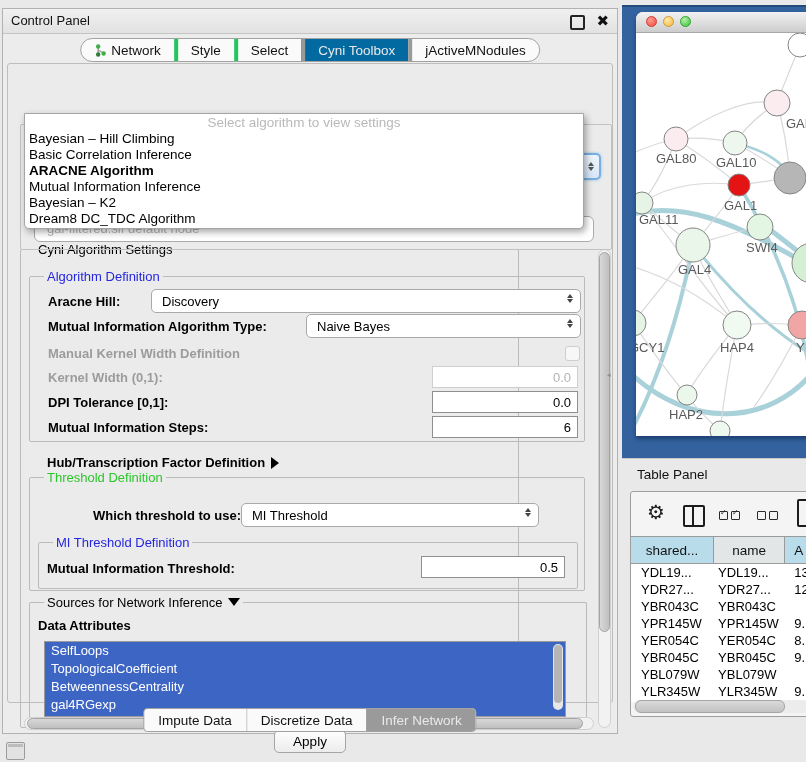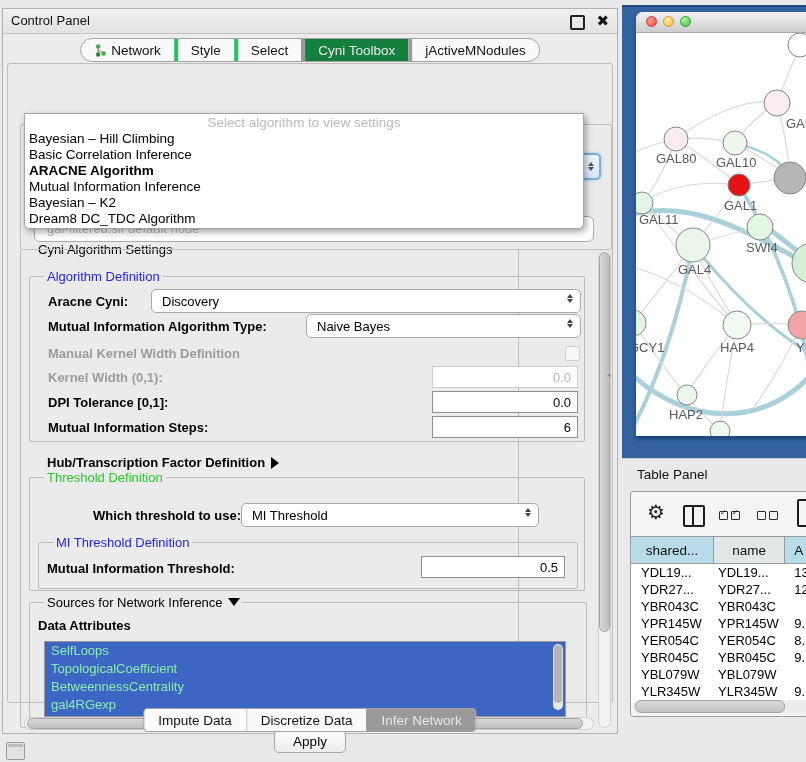--- a/index.html
+++ b/index.html
@@ -25,21 +25,21 @@
   .tabbar{
     position:absolute;left:50%;top:29px;transform:translateX(-50%);
     display:inline-flex;border:1px solid #a2a2a2;border-radius:12px;overflow:hidden;
     background:#fafafa;height:22px;z-index:3;white-space:nowrap;
   }
   .tabbar .tab{
     display:flex;align-items:center;gap:5px;padding:0 13px;font-size:13.5px;color:#111;
     border-left:4px solid #22c55e;
   }
   .tabbar .tab:first-child{border-left:none;}
-  .tabbar .tab.sel{background:#15803d;color:#e9e9e9;border-left-color:#9a9a9a;}
+  .tabbar .tab.sel{background:#0369a1;color:#e9e9e9;border-left-color:#9a9a9a;}
   .tabbar .tab.sel + .tab{border-left-color:#9a9a9a;}
   
   .inner-panel{
     position:absolute;left:4px;top:54px;width:606px;height:640px;
     background:#ebebeb;border:1px solid #bdbdbd;border-radius:3px;box-sizing:border-box;
   }
   
   .hidden-group{
     position:absolute;left:12px;top:60px;width:592px;height:126px;
     border:1px solid #c2c2c2;border-radius:2px;z-index:1;box-sizing:border-box;
@@ -96,21 +96,21 @@
   }
   .tfield.dis{border-color:#cfcfcf;color:#b3b3b3;}
   .checkbox{position:absolute;width:13px;height:13px;border:1px solid #cecece;border-radius:3px;background:#f7f7f7;}
   .tri-right{display:inline-block;width:0;height:0;border-top:6px solid transparent;border-bottom:6px solid transparent;border-left:8px solid #000;vertical-align:-2px;margin-left:6px;}
   .tri-down{display:inline-block;width:0;height:0;border-left:6px solid transparent;border-right:6px solid transparent;border-top:8px solid #000;vertical-align:1px;margin-left:5px;}
   
   .attr-list{
     position:absolute;left:14px;top:38px;width:522px;height:76px;overflow:hidden;
     background:#3d65c4;border:1px solid #9a9a9a;box-sizing:border-box;
   }
-  .attr-item{font-size:13px;color:#86efac;line-height:18px;padding-left:6px;white-space:nowrap;}
+  .attr-item{font-size:13px;color:#ffffff;line-height:18px;padding-left:6px;white-space:nowrap;}
   .attr-scroll{position:absolute;right:2px;top:2px;width:10px;height:66px;background:#e7e7e7;border-radius:5px;}
   .attr-scroll .thumb{position:absolute;left:1px;right:1px;top:1px;height:58px;background:#b5b5b5;border-radius:4px;}
   
   .vscroll{position:absolute;left:590px;top:185px;width:13px;height:479px;background:#f2f2f2;border:1px solid #d0d0d0;border-radius:7px;box-sizing:border-box;}
   .vscroll .thumb{position:absolute;left:0px;right:0px;top:2px;height:378px;background:linear-gradient(90deg,#d8d8d8,#bfbfbf);border:1px solid #a5a5a5;border-radius:6px;}
   .hscroll{position:absolute;left:16px;top:653px;width:570px;height:13px;background:#f2f2f2;border:1px solid #d0d0d0;border-radius:7px;box-sizing:border-box;}
   .hscroll .thumb{position:absolute;top:0px;bottom:0px;left:2px;width:556px;background:linear-gradient(#d8d8d8,#bfbfbf);border:1px solid #a5a5a5;border-radius:6px;box-sizing:border-box;}
   
   .apply-btn{
     position:absolute;left:266px;top:666px;width:72px;height:23px;
@@ -230,21 +230,21 @@
           <div class="algo-item">Dream8 DC_TDC Algorithm</div>
         </div>
     </div>
 
     <div class="groupbox settings">
       <span class="gb-title">Cyni Algorithm Settings</span>
 
       <div class="groupbox alg-def">
         <span class="gb-title blue">Algorithm Definition</span>
 
-        <span class="lbl" style="left:18px;top:17px;">Aracne Cyni:</span>
+        <span class="lbl" style="left:18px;top:17px;">Aracne Hill:</span>
         <div class="combo" style="left:121px;top:12px;width:430px;">
           <span>Discovery</span>
           <span class="arrows">
               <i class="up"></i>
               <i class="dn"></i>
             </span>
         </div>
 
         <span class="lbl" style="left:18px;top:42px;">Mutual Information Algorithm Type:</span>
         <div class="combo" style="left:276px;top:37px;width:275px;">

